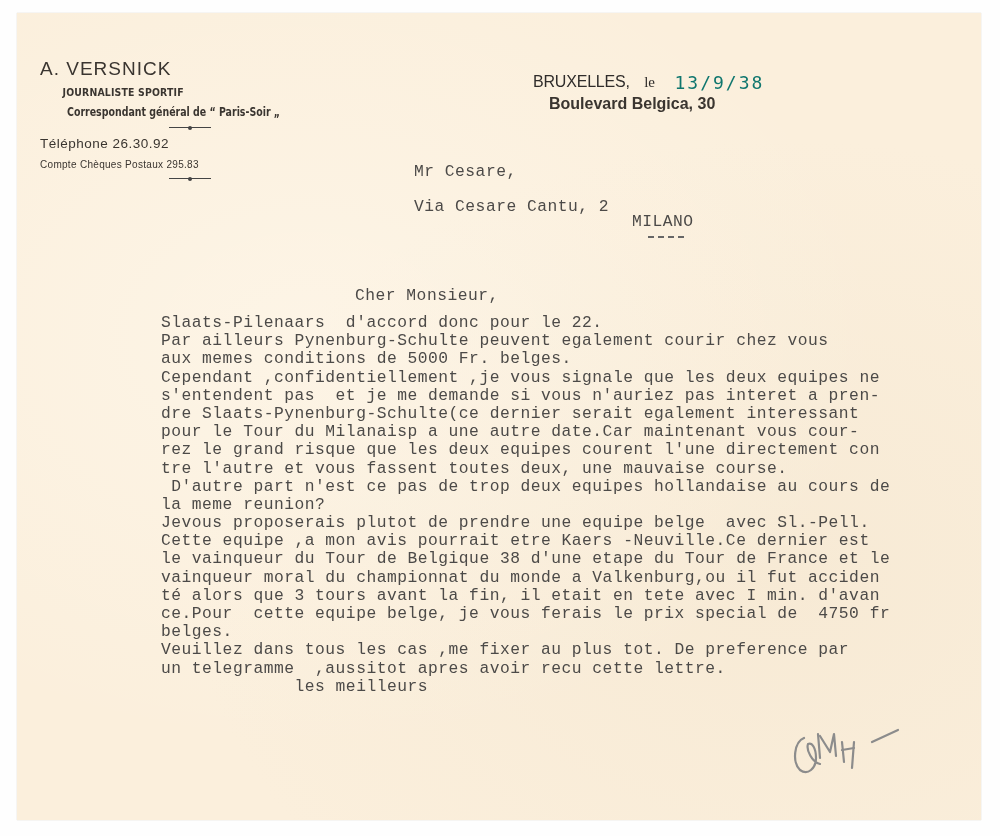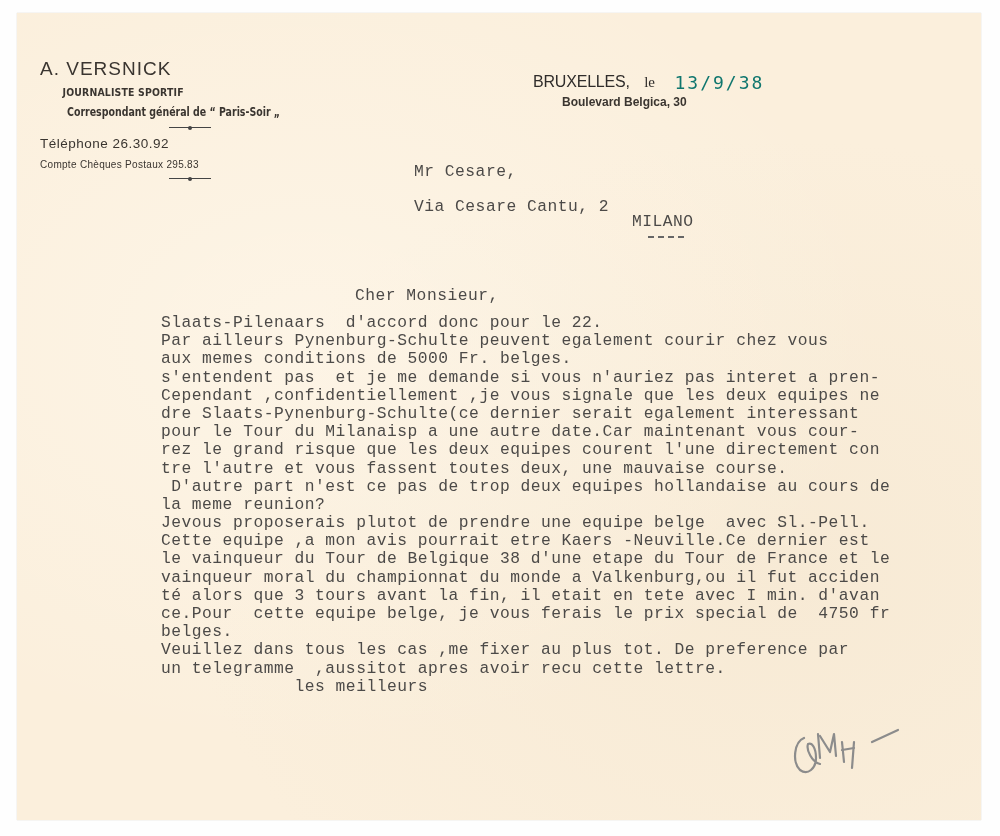--- a/index.html
+++ b/index.html
@@ -24,21 +24,21 @@
     .lh-corr { font-size: 11.5px; font-weight: bold; margin-top: 6px; font-family: "DejaVu Sans", sans-serif; transform: scaleX(0.82); white-space: nowrap; }
     .lh-div { width: 42px; height: 1px; background: #444; margin: 8px auto 8px; position: relative; }
     .lh-div::after { content: ""; position: absolute; left: 19px; top: -1.5px; width: 4px; height: 4px; border-radius: 50%; background: #444; }
     .lh-tel { font-size: 13.5px; margin-top: 4px; letter-spacing: 0.5px; }
     .lh-cc { font-size: 10px; margin-top: 8px; letter-spacing: 0.3px; }
     
     .lh-right { position: absolute; left: 533px; top: 70px; color: #2f2c2a; }
     .lh-city { font-size: 16px; letter-spacing: -0.2px; }
     .lh-le { font-size: 15px; font-family: "Liberation Serif", serif; margin-left: 10px; }
     .lh-date { font-family: "DejaVu Sans Mono", monospace; font-size: 18px; color: #0f766e; letter-spacing: 2px; margin-left: 15px; position: relative; top: 2px; }
-    .lh-addr { font-size: 12px; font-weight: bold; margin-top: 4px; margin-left: 29px; color: #3a3530; }
+    .lh-addr { font-size: 16px; font-weight: bold; margin-top: 4px; margin-left: 16px; color: #3a3530; }
     
     .typed {
       position: absolute; white-space: pre;
       font-family: "Liberation Mono", "DejaVu Sans Mono", monospace;
       font-size: 16.3px; color: #4c4a48; letter-spacing: 0.5px;
     }
     .body-lines { position: absolute; left: 161px; top: 314px; }
     .body-line { display: block; height: 18.2px; line-height: 18.2px; white-space: pre;
       font-family: "Liberation Mono", "DejaVu Sans Mono", monospace;
       font-size: 16.3px; color: #4c4a48; letter-spacing: 0.5px; }
@@ -74,22 +74,22 @@
 <div class="typed" style="left:414px; top:197px;">Via Cesare Cantu, 2</div>
 <div class="typed" style="left:632px; top:212px;">MILANO</div>
 <div class="dash"></div>
 
 <div class="typed" style="left:355px; top:286px;">Cher Monsieur,</div>
 
 <div class="body-lines">
   <span class="body-line">Slaats-Pilenaars  d'accord donc pour le 22.</span>
   <span class="body-line">Par ailleurs Pynenburg-Schulte peuvent egalement courir chez vous</span>
   <span class="body-line">aux memes conditions de 5000 Fr. belges.</span>
+  <span class="body-line">Cependant ,confidentiellement ,je vous signale que les deux equipes ne</span>
   <span class="body-line">s'entendent pas  et je me demande si vous n'auriez pas interet a pren-</span>
-  <span class="body-line">Cependant ,confidentiellement ,je vous signale que les deux equipes ne</span>
   <span class="body-line">dre Slaats-Pynenburg-Schulte(ce dernier serait egalement interessant</span>
   <span class="body-line">pour le Tour du Milanaisp a une autre date.Car maintenant vous cour-</span>
   <span class="body-line">rez le grand risque que les deux equipes courent l'une directement con</span>
   <span class="body-line">tre l'autre et vous fassent toutes deux, une mauvaise course.</span>
   <span class="body-line"> D'autre part n'est ce pas de trop deux equipes hollandaise au cours de</span>
   <span class="body-line">la meme reunion?</span>
   <span class="body-line">Jevous proposerais plutot de prendre une equipe belge  avec Sl.-Pell.</span>
   <span class="body-line">Cette equipe ,a mon avis pourrait etre Kaers -Neuville.Ce dernier est</span>
   <span class="body-line">le vainqueur du Tour de Belgique 38 d'une etape du Tour de France et le</span>
   <span class="body-line">vainqueur moral du championnat du monde a Valkenburg,ou il fut acciden</span>

